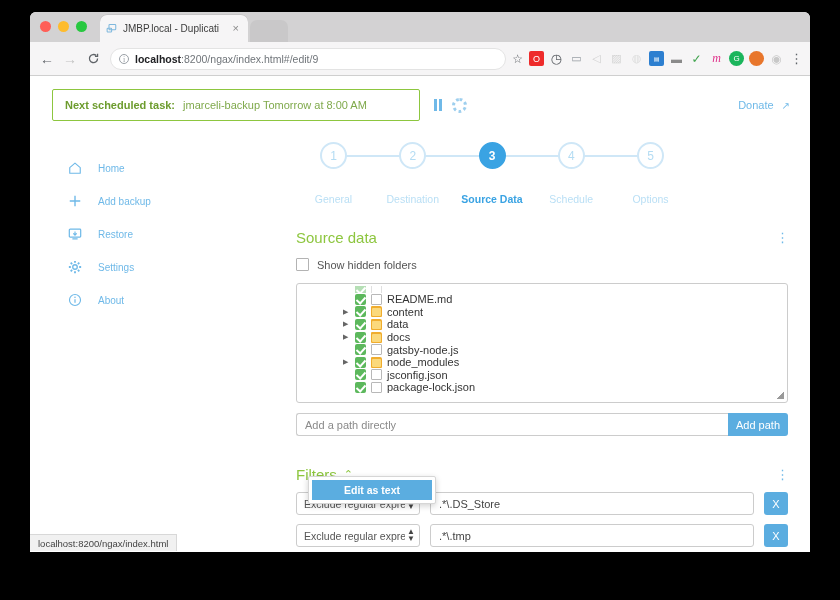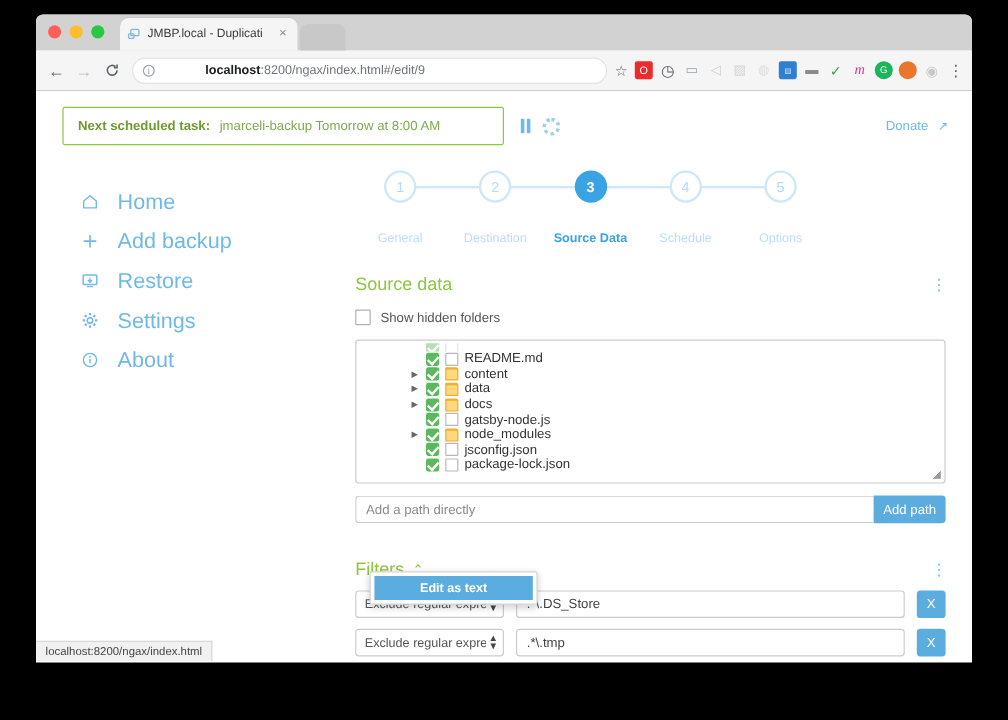--- a/index.html
+++ b/index.html
@@ -88,21 +88,21 @@
     border: 1px solid #e3e3e3;
   }
   .info-i {
     width: 10px; height: 10px; border-radius: 50%;
     border: 1px solid #9aa0a6; color: #9aa0a6;
     font-size: 8px; line-height: 9px; text-align: center;
     margin-right: 6px; flex: 0 0 10px;
     font-family: "Liberation Serif", serif;
   }
   .url { font-size: 10.5px; color: #70757a; white-space: nowrap; }
-  .url b { color: #202124; font-weight: bold; margin-left: 36px; }
+  .url b { color: #202124; font-weight: bold; }
   .star { font-size: 12px; color: #5f6368; margin-right: 6px; }
 
   .ext-icons { display: flex; align-items: center; gap: 5px; }
   .ext {
     width: 15px; height: 15px;
     display: flex; align-items: center; justify-content: center;
     font-size: 9px; color: #fff; border-radius: 2px;
   }
   .kebab-chrome {
     margin-left: 6px; color: #5f6368; font-size: 13px;
@@ -191,21 +191,21 @@
   .side-item {
     display: flex; align-items: center;
     height: 24px; margin-bottom: 9px;
     color: #6fb9e8;
   }
   .side-icon {
     width: 22px; flex: 0 0 22px;
     display: flex; align-items: center; justify-content: center;
     font-size: 14px; color: #6fb9e8;
   }
-  .side-label { font-size: 18px; margin-left: 12px; color: #6fb9e8; }
+  .side-label { font-size: 10px; margin-left: 12px; color: #6fb9e8; }
 
   
   .main {
     position: absolute; left: 230px; top: 58px; right: 0; bottom: 0;
     padding: 0 22px 0 36px;
   }
 
   
   .stepper {
     position: relative;
@@ -360,21 +360,21 @@
     background: #5bade0; color: #fff;
     font-size: 11px;
     display: flex; align-items: center; justify-content: center;
     border-radius: 3px;
   }
 
   
   .dropdown {
     position: absolute;
     left: 278px; top: 400px;
-    width: 140px;
+    width: 128px;
     background: #fff;
     border: 1px solid #d6d6d6;
     border-radius: 2px;
     box-shadow: 0 2px 6px rgba(0,0,0,0.18);
     padding: 3px 3px;
     z-index: 40;
   }
   .dd-item {
     height: 20px;
     background: #5bade0; color: #fff;

